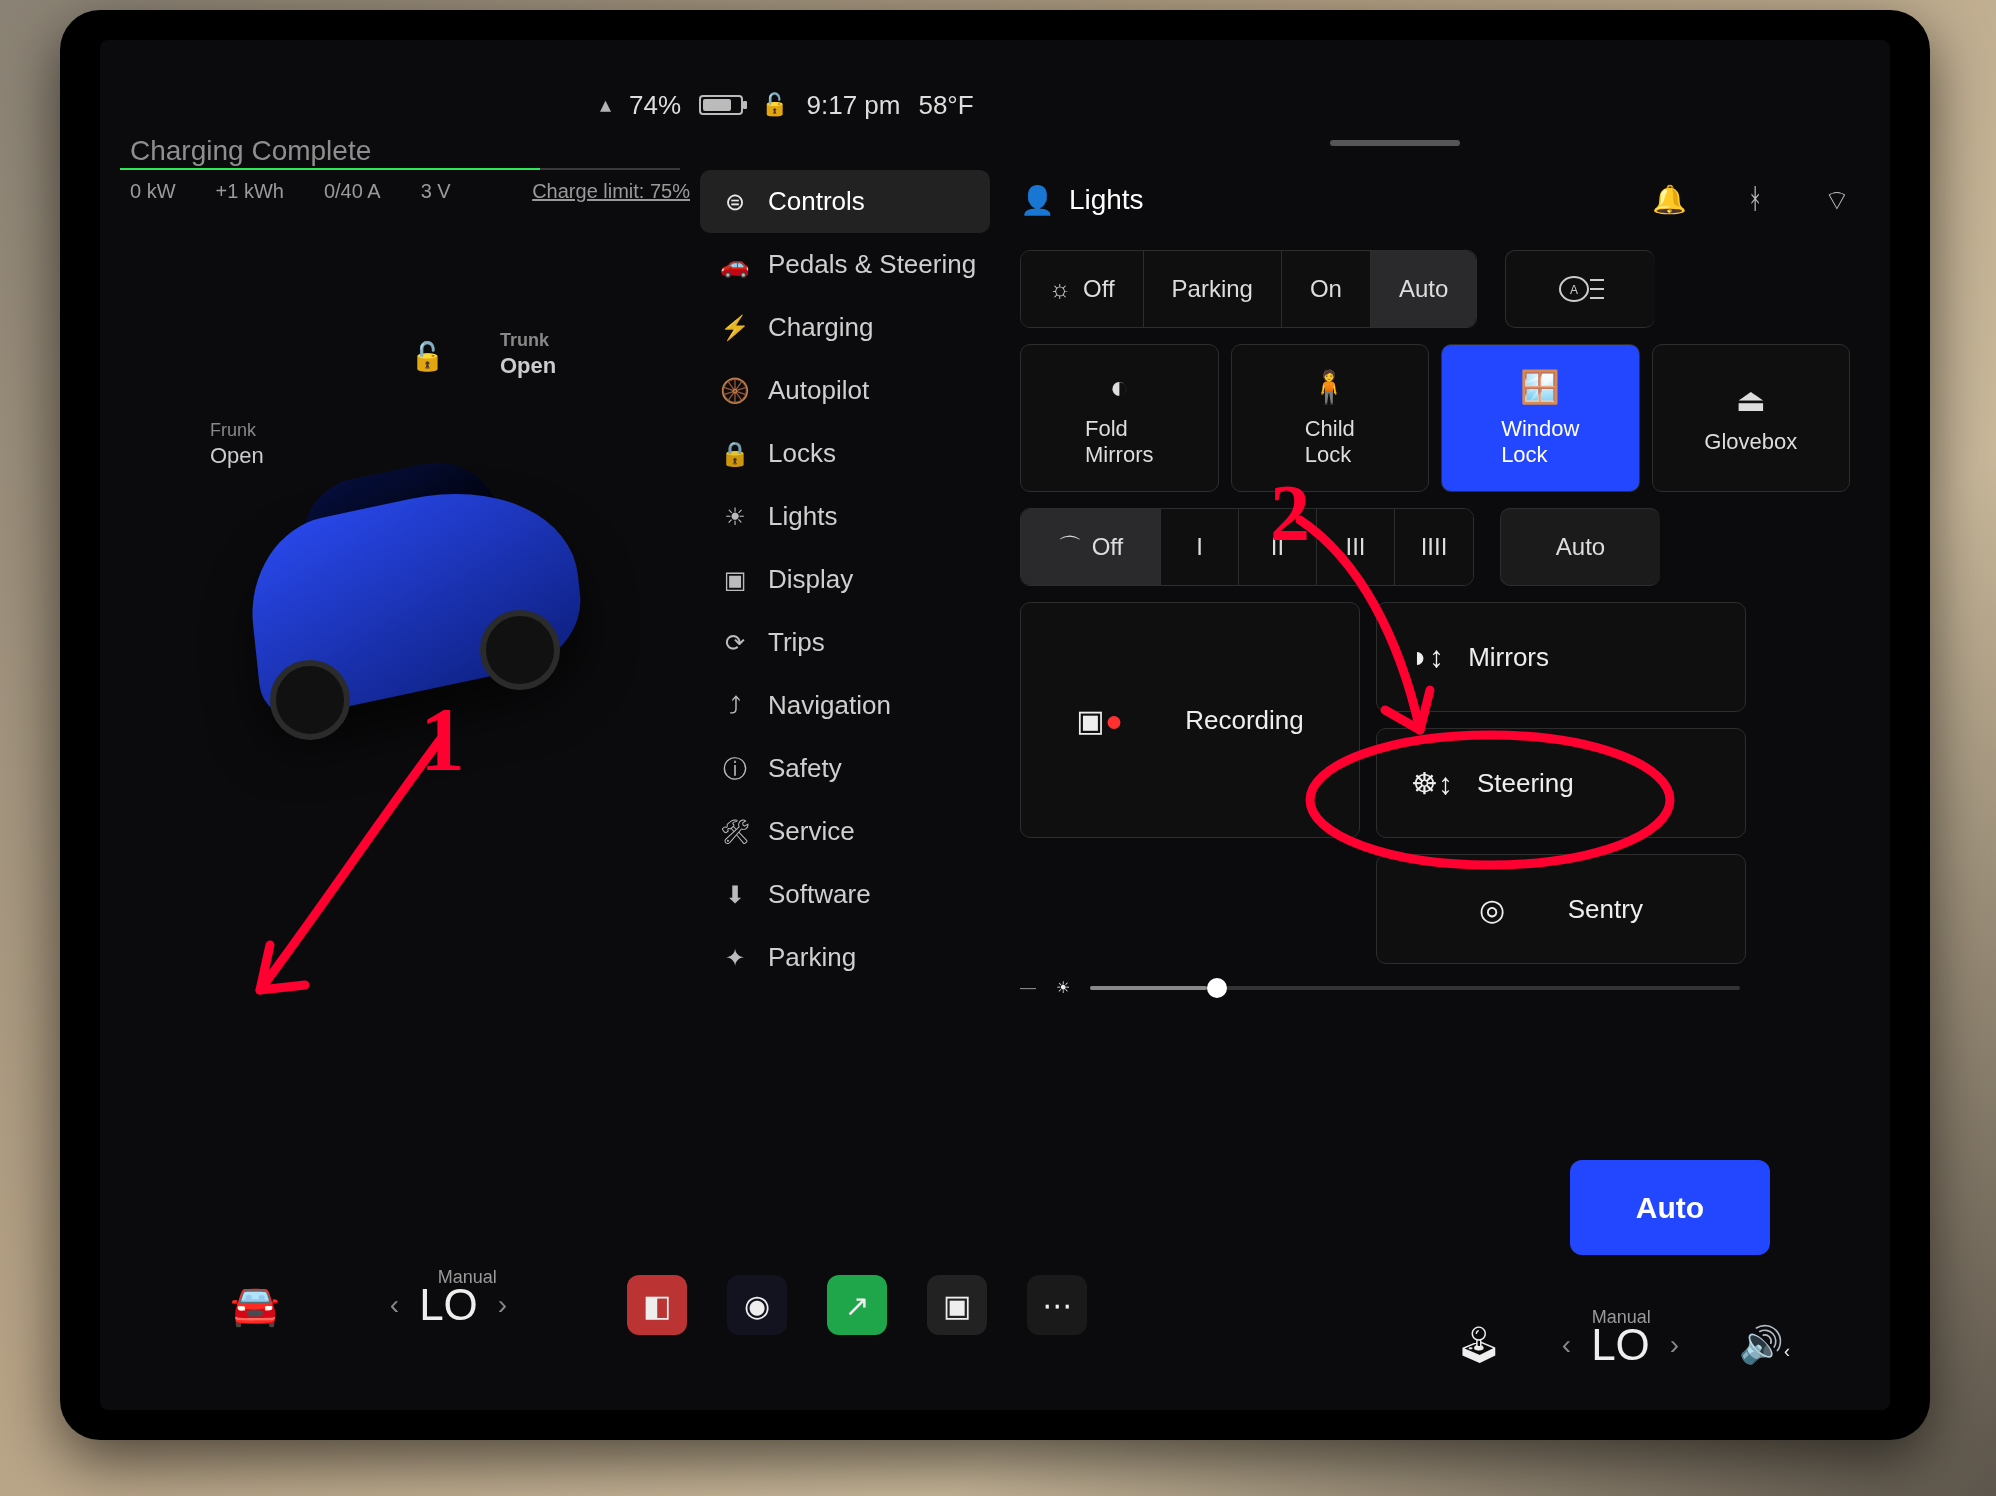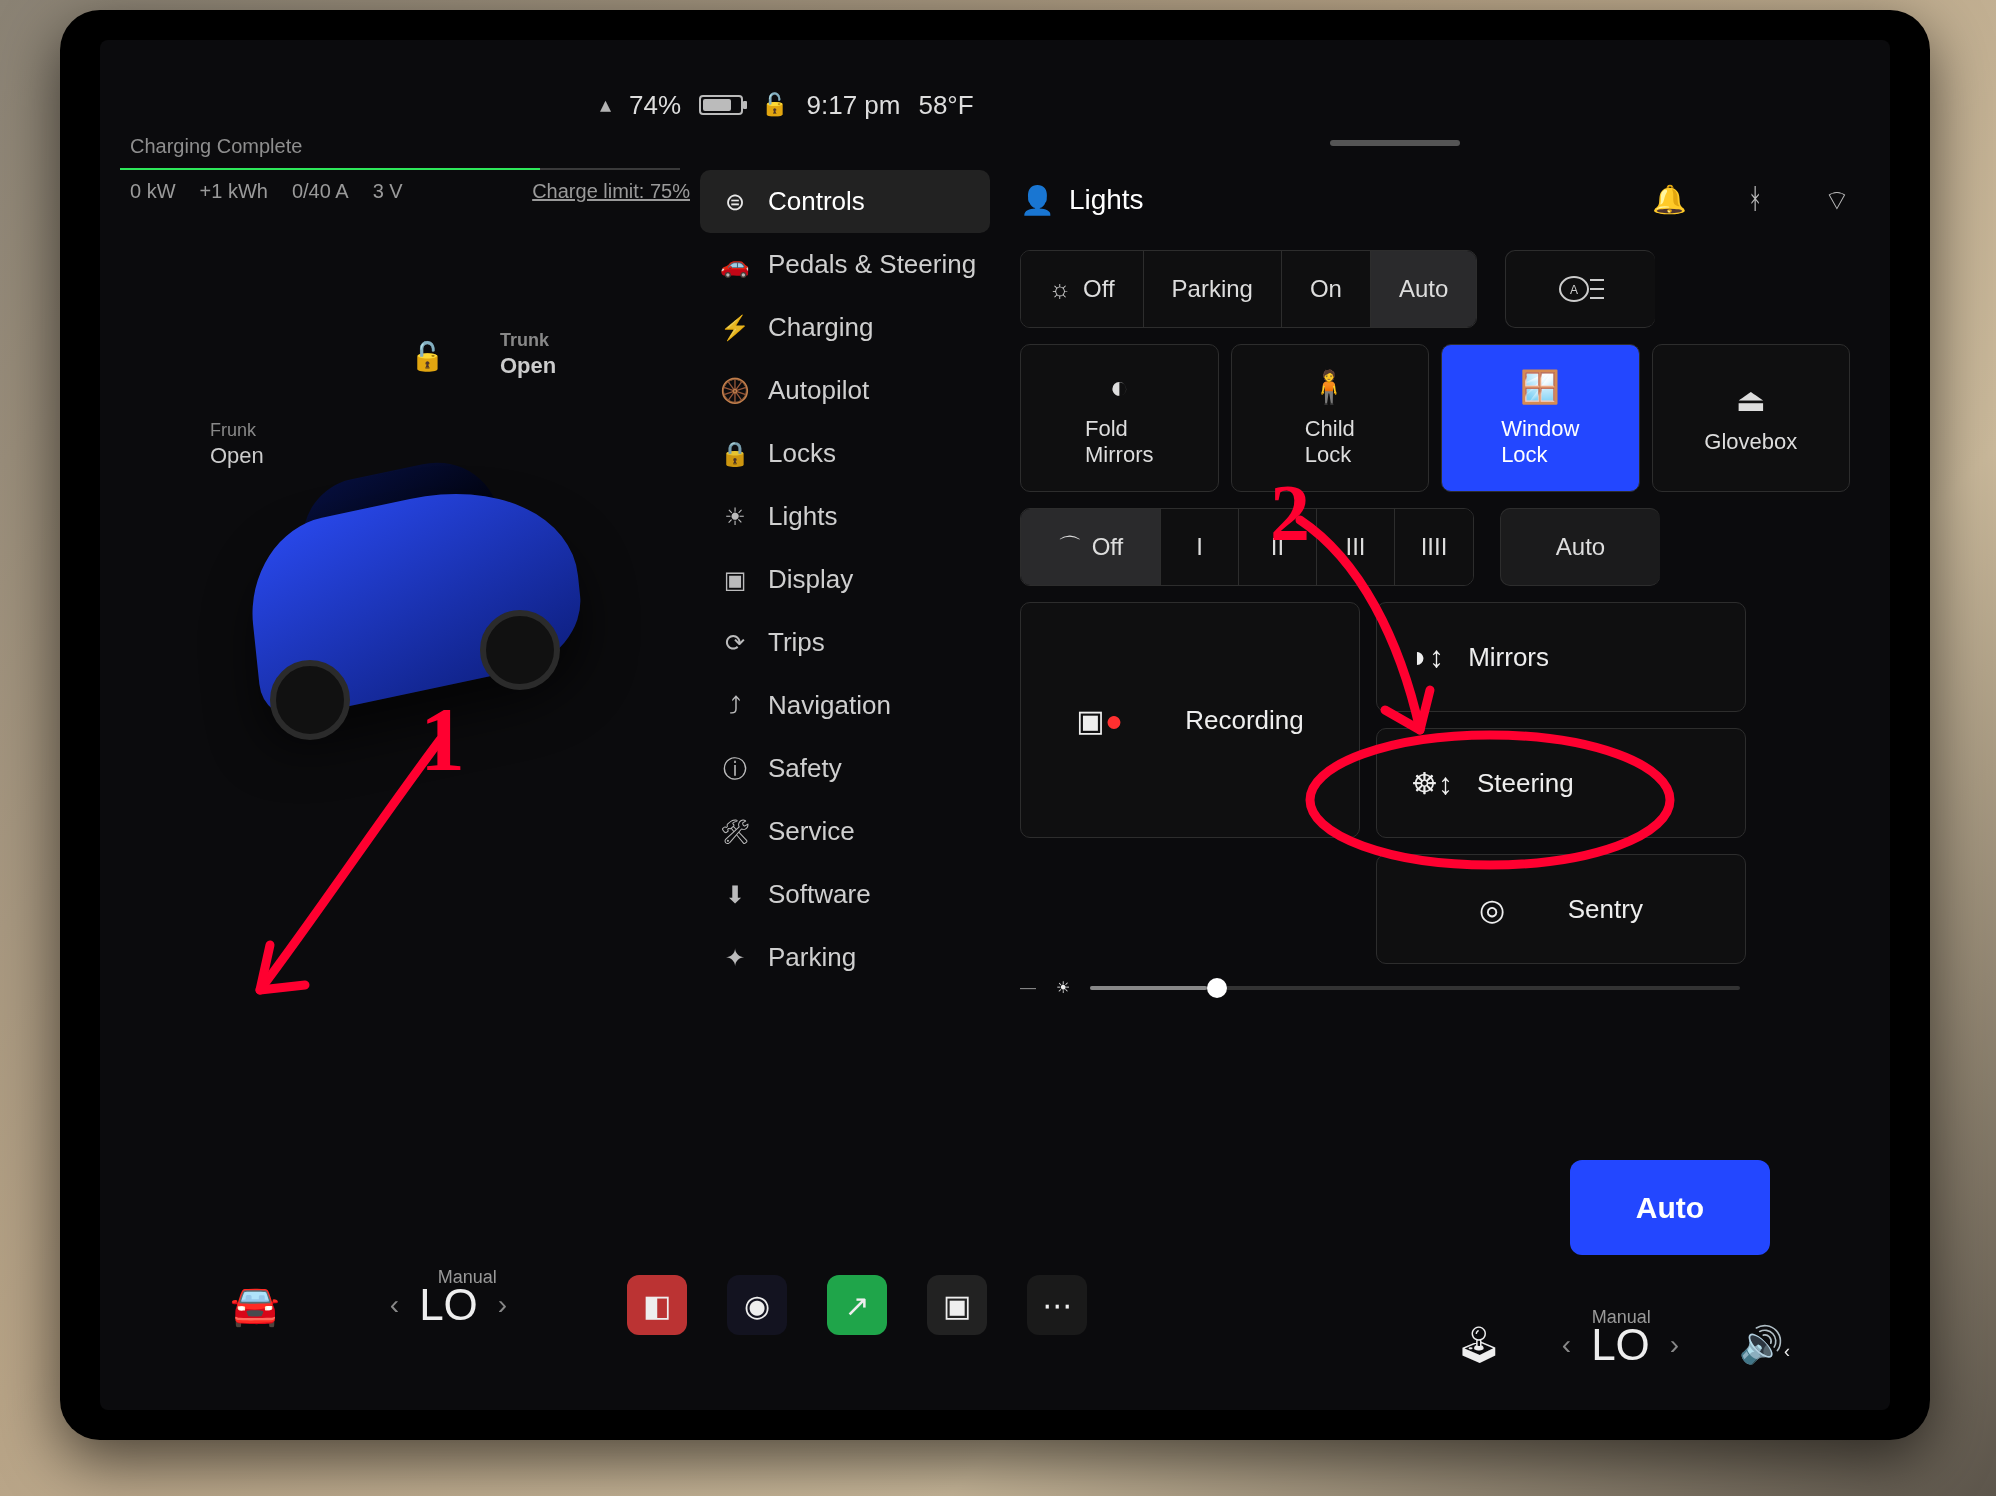--- a/index.html
+++ b/index.html
@@ -17,23 +17,23 @@
   .screen { width:100%; height:100%; position:relative; background:#0b0b0d; overflow:hidden; border-radius:8px;}
   
   .statusbar { position:absolute; top:40px; left:0; right:0; height:50px; display:flex; align-items:center; color:#ddd; font-size:26px; font-weight:500;}
   .sb-left { display:flex; gap:18px; align-items:center; margin-left:500px;}
   .battery-icon { width:44px; height:20px; border:2px solid #bbb; border-radius:4px; position:relative; display:inline-block;}
   .battery-icon::after { content:""; position:absolute; right:-6px; top:4px; width:4px; height:8px; background:#bbb; border-radius:1px;}
   .battery-fill { position:absolute; left:2px; top:2px; bottom:2px; width:70%; background:#bbb; border-radius:2px;}
   .lock-ico { font-size:22px;}
   .pad-ico { font-size:22px; opacity:.8;}
   
-  .charge-head { position:absolute; top:95px; left:30px; font-size:20px; color:#8e8e8e;text-align:right;}
+  .charge-head { position:absolute; top:95px; left:30px; font-size:28px; color:#8e8e8e;text-align:right;}
   .charge-line { position:absolute; top:128px; left:20px; width:560px; height:2px; background:linear-gradient(to right,#2ee85a 75%,#3a3a3a 75%);}
-  .charge-sub {position:absolute; top:140px; left:30px; font-size:20px; color:#9a9a9a; display:flex; gap:24px;}
+  .charge-sub {position:absolute; top:140px; left:30px; font-size:20px; color:#9a9a9a; display:flex; gap:40px;}
   .charge-rt { position:absolute; top:140px; right:1200px; font-size:20px; color:#9a9a9a;text-decoration:underline;}
   
   .carview { position:absolute; left:30px; top:200px; width:560px; height:760px; }
   .carview .tag { color:#ccc; font-size:22px; position:absolute;}
   .tag.frunk { left:80px; top:180px;}
   .tag.trunk { left:370px; top:90px;font-weight:bold;}
   .tag small { font-size:18px; color:#888; display:block; margin-bottom:2px;}
   .unlock { position:absolute; left:280px; top:100px; font-size:28px; color:#ccc;}
   .car-body { position:absolute; left:120px; top:260px;
               width:330px; height:190px; background:linear-gradient(160deg,#2a4af0,#0d1e7d);

